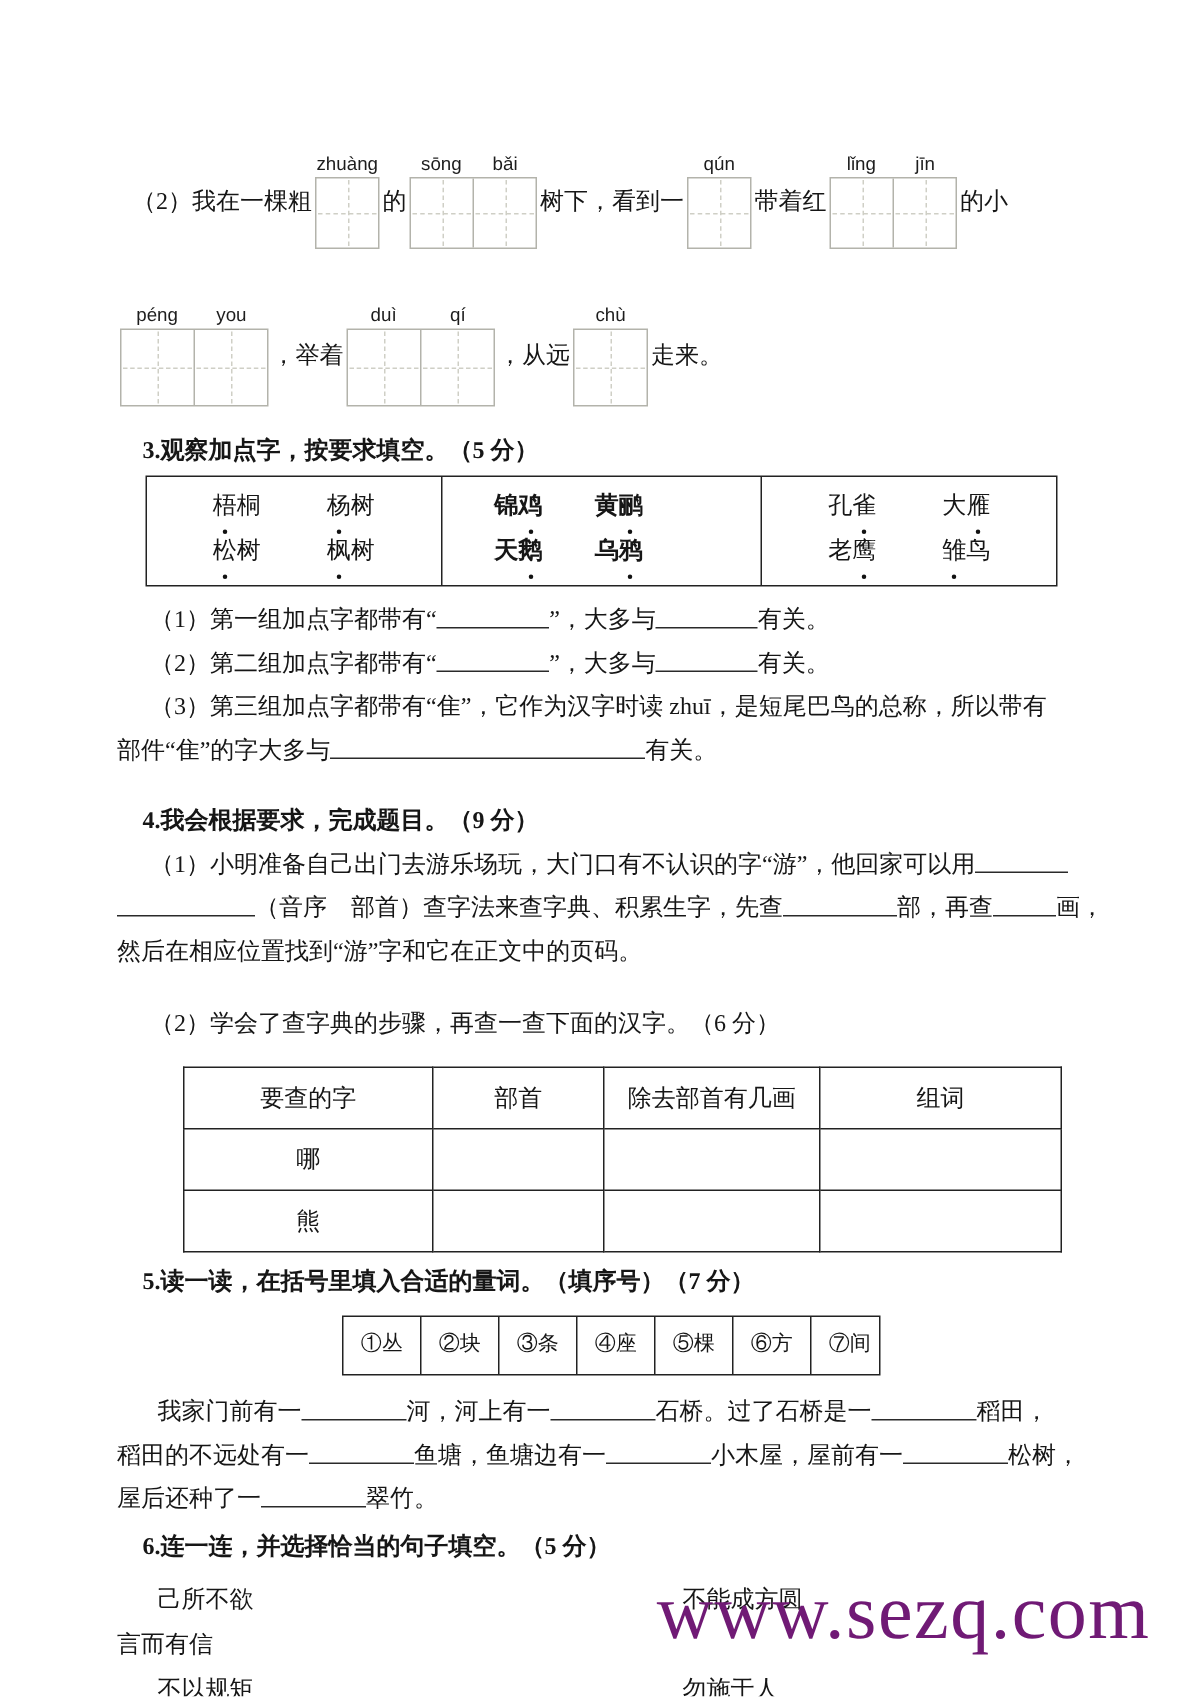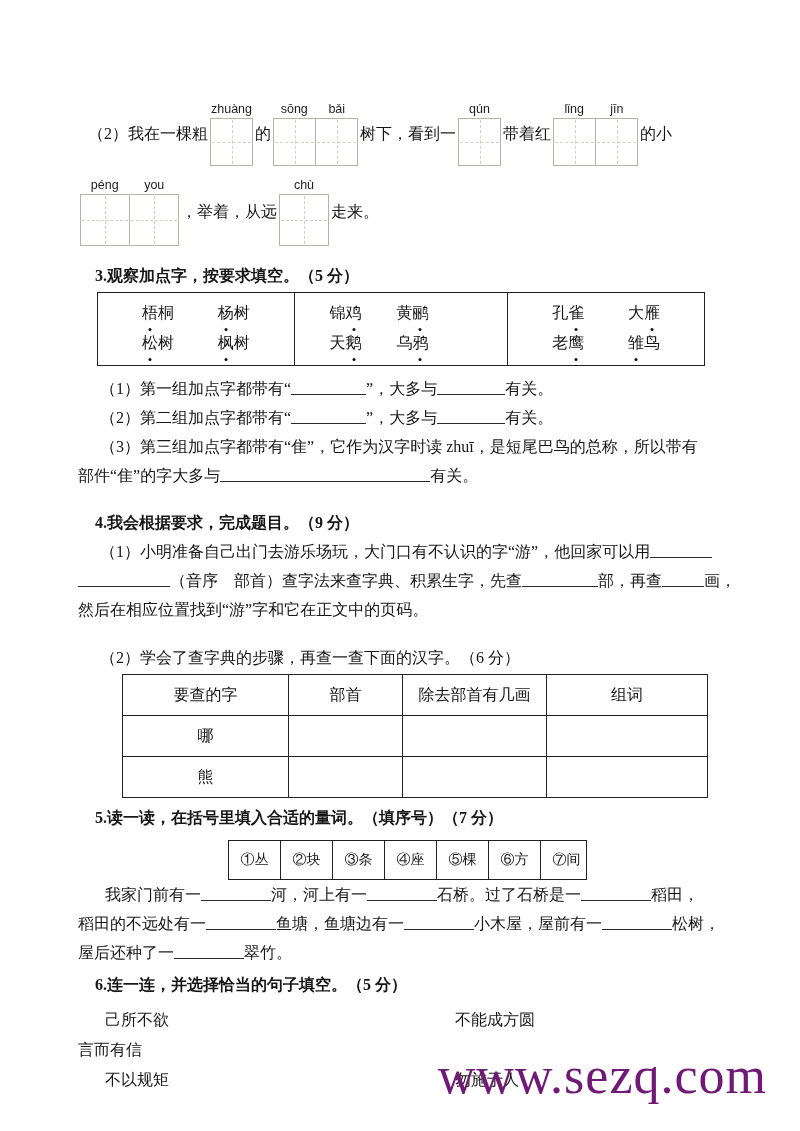--- a/index.html
+++ b/index.html
@@ -24,28 +24,28 @@
   .line{line-height:29px;white-space:nowrap;}
   .title{line-height:24px;white-space:nowrap;}
   .ind1{padding-left:17px;font-weight:bold;}
   .ind2{padding-left:22px;}
   .ind3{padding-left:27px;}
   .blank{display:inline-block;border-bottom:1px solid #2a2a2a;height:15px;vertical-align:-1px;}
   
   .t3{display:flex;width:608px;margin:4px 0 0 19px;border:1.6px solid #222;box-sizing:border-box;}
   .t3col{padding:5px 0 7px 0;}
   .t3col + .t3col{border-left:1.6px solid #222;}
-  .t3c1{width:211px;}.t3c2{width:182px;}.t3c3{width:211px;margin-left:44px;}
+  .t3c1{width:211px;}.t3c2{width:182px;font-weight:bold;}.t3c3{width:211px;margin-left:44px;}
   .t3row{display:flex;justify-content:space-evenly;line-height:30px;}
   .word{display:inline-block;text-align:right;}
   .ch{position:relative;display:inline-block;}
   .ch.dotted::after{content:"";position:absolute;left:50%;bottom:-3px;transform:translateX(-50%);
                     width:3px;height:3px;border-radius:50%;background:#111;}
   
-  .t4{border-collapse:collapse;margin:4px 0 0 44px;}
+  .t4{border-collapse:collapse;margin:16px 0 0 44px;}
   .t4 td{border:1.6px solid #222;height:38px;text-align:center;vertical-align:middle;font-size:16px;}
   .t4 .c1{width:163px;}.t4 .c2{width:111px;}.t4 .c3{width:141px;}.t4 .c4{width:158px;}
   
   .opts{display:flex;border:1.6px solid #222;width:357px;margin:10px 0 0 150px;box-sizing:content-box;}
   .opt{width:51px;height:38px;line-height:38px;text-align:center;font-size:14px;flex:none;}
   .opt + .opt{border-left:1.6px solid #222;}
   
   .q6row{display:flex;line-height:30px;}
   .q6left{width:350px;padding-left:27px;}
   
@@ -96,32 +96,42 @@
           <span>jīn</span>
         </span>
         <span class="gridbox">
             <span class="cell"></span>
             <span class="cell"></span>
           </span>
       </span>
       <span class="t">的小</span>
     </div>
 
-    <div class="wline big" style="margin-top:12px">
+    <div class="wline big" style="margin-top:37px">
       <span class="box-unit">
         <span class="pinyin-row">
           <span>péng</span>
           <span>you</span>
         </span>
         <span class="gridbox">
             <span class="cell"></span>
             <span class="cell"></span>
           </span>
       </span>
       <span class="t">，举着</span>
+      <span class="box-unit">
+        <span class="pinyin-row">
+          <span>duì</span>
+          <span>qí</span>
+        </span>
+        <span class="gridbox">
+            <span class="cell"></span>
+            <span class="cell"></span>
+          </span>
+      </span>
       <span class="t">，从远</span>
       <span class="box-unit">
         <span class="pinyin-row">
             <span>chù</span>
           </span>
         <span class="gridbox">
             <span class="cell"></span>
           </span>
       </span>
       <span class="t">走来。</span>
@@ -206,21 +216,21 @@
     <div class="title ind1" style="margin-top:8px">5.读一读，在括号里填入合适的量词。（填序号）（7 分）</div>
     <div class="opts">
       <span class="opt">①丛</span>
       <span class="opt">②块</span>
       <span class="opt">③条</span>
       <span class="opt">④座</span>
       <span class="opt">⑤棵</span>
       <span class="opt">⑥方</span>
       <span class="opt">⑦间</span>
     </div>
-    <div class="line ind3" style="">
+    <div class="line ind3" style="margin-top:10px">
       <span>我家门前有一</span><span class="blank" style="width:70px"></span><span>河，河上有一</span><span class="blank" style="width:70px"></span><span>石桥。过了石桥是一</span><span class="blank" style="width:70px"></span><span>稻田，</span>
     </div>
     <div class="line">
       <span>稻田的不远处有一</span><span class="blank" style="width:70px"></span><span>鱼塘，鱼塘边有一</span><span class="blank" style="width:70px"></span><span>小木屋，屋前有一</span><span class="blank" style="width:70px"></span><span>松树，</span>
     </div>
     <div class="line">
       <span>屋后还种了一</span><span class="blank" style="width:70px"></span><span>翠竹。</span>
     </div>
 
     <div class="title ind1" style="margin-top:6px">6.连一连，并选择恰当的句子填空。（5 分）</div>

